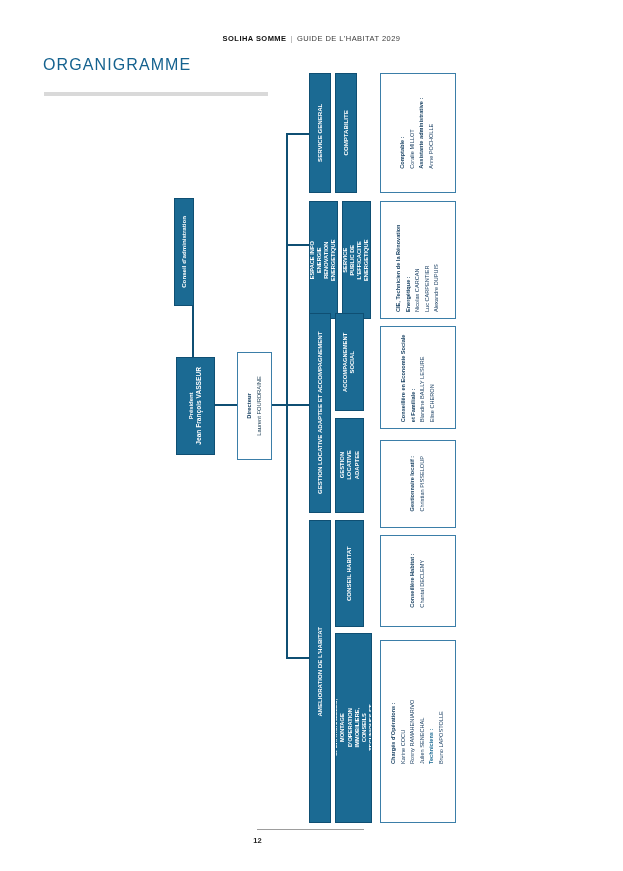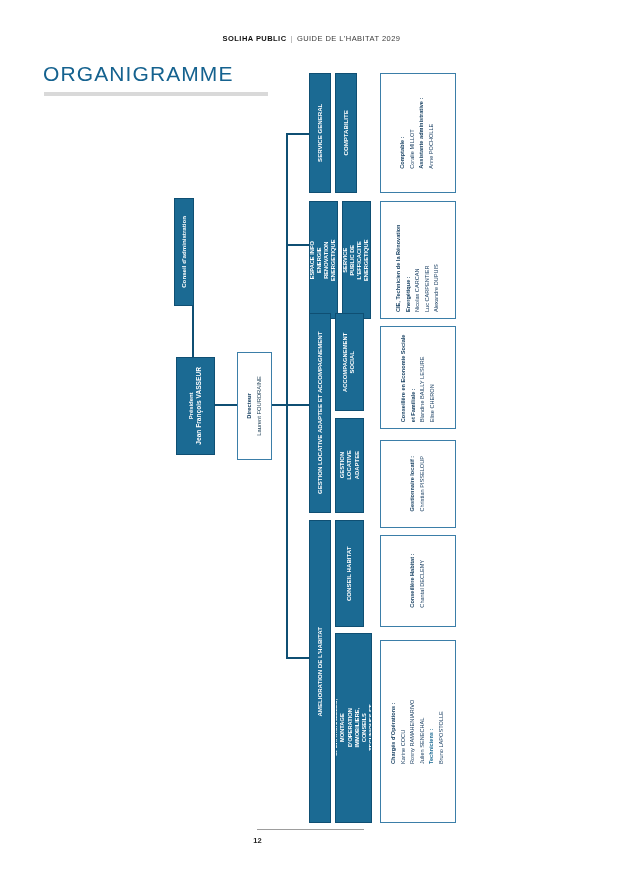--- a/index.html
+++ b/index.html
@@ -15,22 +15,22 @@
     position:absolute;top:34px;left:0;width:623px;
     text-align:center;font-size:7.5px;letter-spacing:.45px;color:#2b2b2b;
     white-space:nowrap;
   }
   .runhead .brand{font-weight:bold;color:#111;}
   .runhead .sep{color:#9a9a9a;margin:0 4px;font-weight:normal;}
   .runhead .sub{color:#3a3a3a;}
 
   
   .page-title{
-    position:absolute;left:43px;top:62px;
-    font-size:21px;letter-spacing:1.1px;color:#15628f;font-weight:normal;
+    position:absolute;left:43px;top:56px;
+    font-size:16px;letter-spacing:1.1px;color:#15628f;font-weight:normal;
   }
   .title-rule{
     position:absolute;left:44px;top:92px;width:224px;height:4px;
     background:#d9d9d9;
   }
 
   
   .chart{position:absolute;left:0;top:0;width:623px;height:871px;}
 
   
@@ -76,21 +76,21 @@
   }
   .folio{
     position:absolute;left:0;top:836px;width:515px;text-align:center;
     font-size:7.5px;font-weight:bold;color:#222;
   }
 </style>
 </head>
 <body>
 
 <div class="runhead">
-  <span class="brand">SOLIHA PUBLIC</span><span class="sep">|</span><span class="sub">GUIDE DE L'HABITAT 2029</span>
+  <span class="brand">SOLIHA SOMME</span><span class="sep">|</span><span class="sub">GUIDE DE L'HABITAT 2029</span>
 </div>
 
 <div class="page-title">ORGANIGRAMME</div>
 <div class="title-rule"></div>
 
 <div class="chart">
 
   <div class="ln" style="left:192px;top:305px;width:1.8px;height:52px;"></div>
 
   <div class="ln" style="left:215px;top:404px;width:22px;height:1.8px;"></div>

